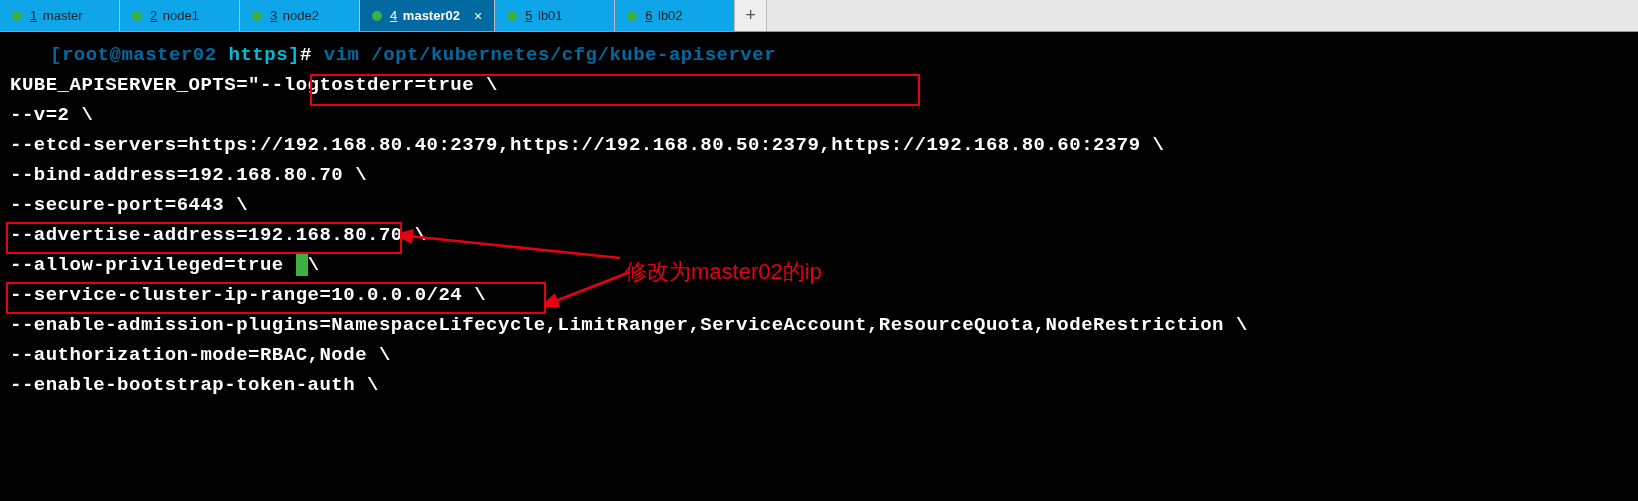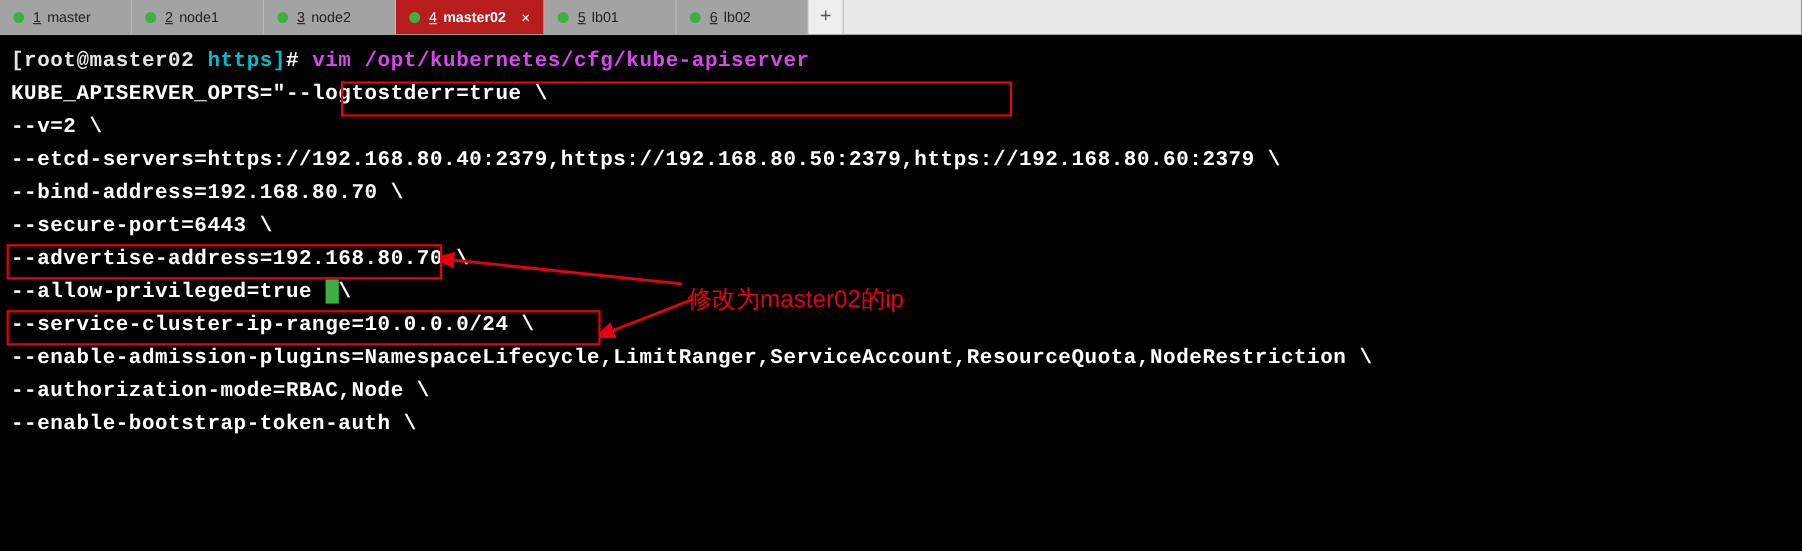--- a/index.html
+++ b/index.html
@@ -16,30 +16,30 @@
       background: #e8e8e8;
       height: 32px;
       border-bottom: 1px solid #999;
       align-items: stretch;
     }
     .tab {
       display: flex;
       align-items: center;
       padding: 0 12px;
       border-right: 1px solid #bbb;
-      background: #a3a3a3;
+      background: #0ea5e9;
       font-family: -apple-system, "Segoe UI", Arial, sans-serif;
       font-size: 13px;
       color: #222;
       cursor: pointer;
       gap: 8px;
       min-width: 120px;
     }
     .tab.active {
-      background: #b91c1c;
+      background: #0369a1;
       color: #fff;
       justify-content: space-between;
     }
     .tab-dot {
       width: 10px;
       height: 10px;
       border-radius: 50%;
       flex-shrink: 0;
     }
     .tab-dot.green { background: #3cb043; }
@@ -66,24 +66,24 @@
       background: #000;
       padding: 8px 10px 0 10px;
       font-size: 19px;
       font-weight: bold;
       line-height: 30px;
       letter-spacing: 0.5px;
       color: #fff;
       position: relative;
     }
     .prompt-line { white-space: pre; }
-    .prompt-user { color: #e5e5e5; }
+    .prompt-user { color: #0369a1; margin-left: 40px; }
     .prompt-path { color: #00bcd4; }
     .prompt-hash { color: #fff; }
-    .cmd { color: #d946ef; margin-top: 28px; }
+    .cmd { color: #0369a1; margin-top: 28px; }
     .cfg-line { color: #fff; white-space: pre; position: relative; }
     .cursor-block {
       display: inline-block;
       background: #3cb043;
       color: #000;
       width: 12px;
       height: 22px;
       vertical-align: middle;
     }
     .highlight-box {

